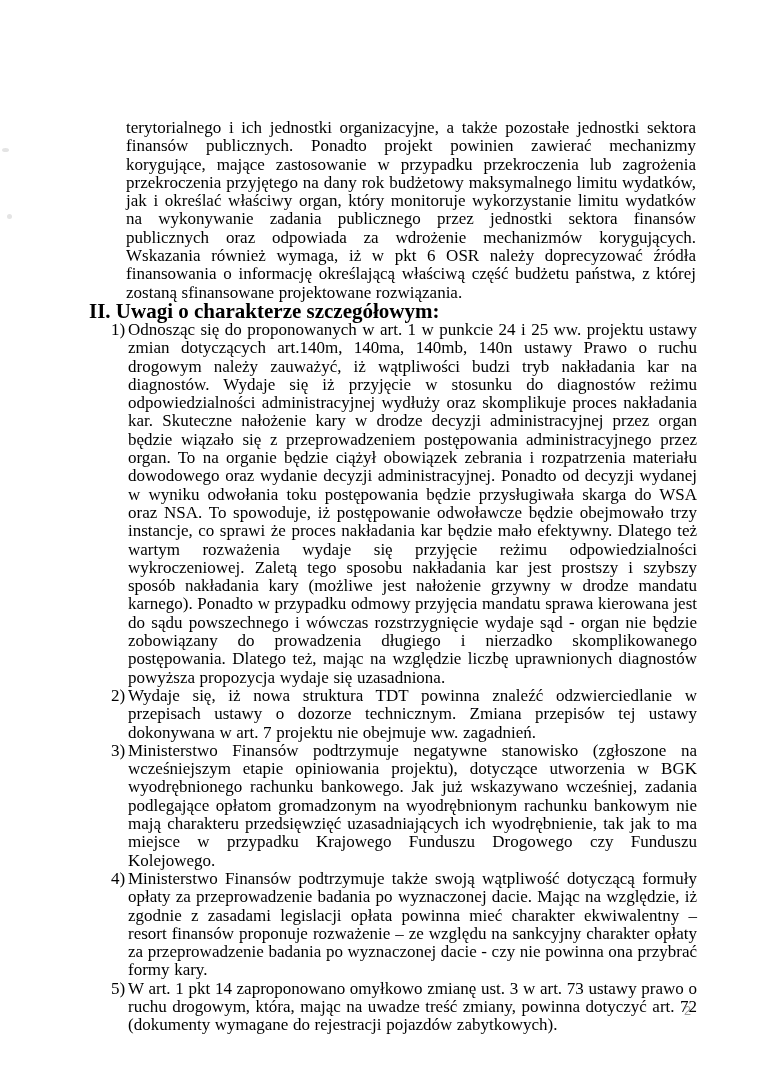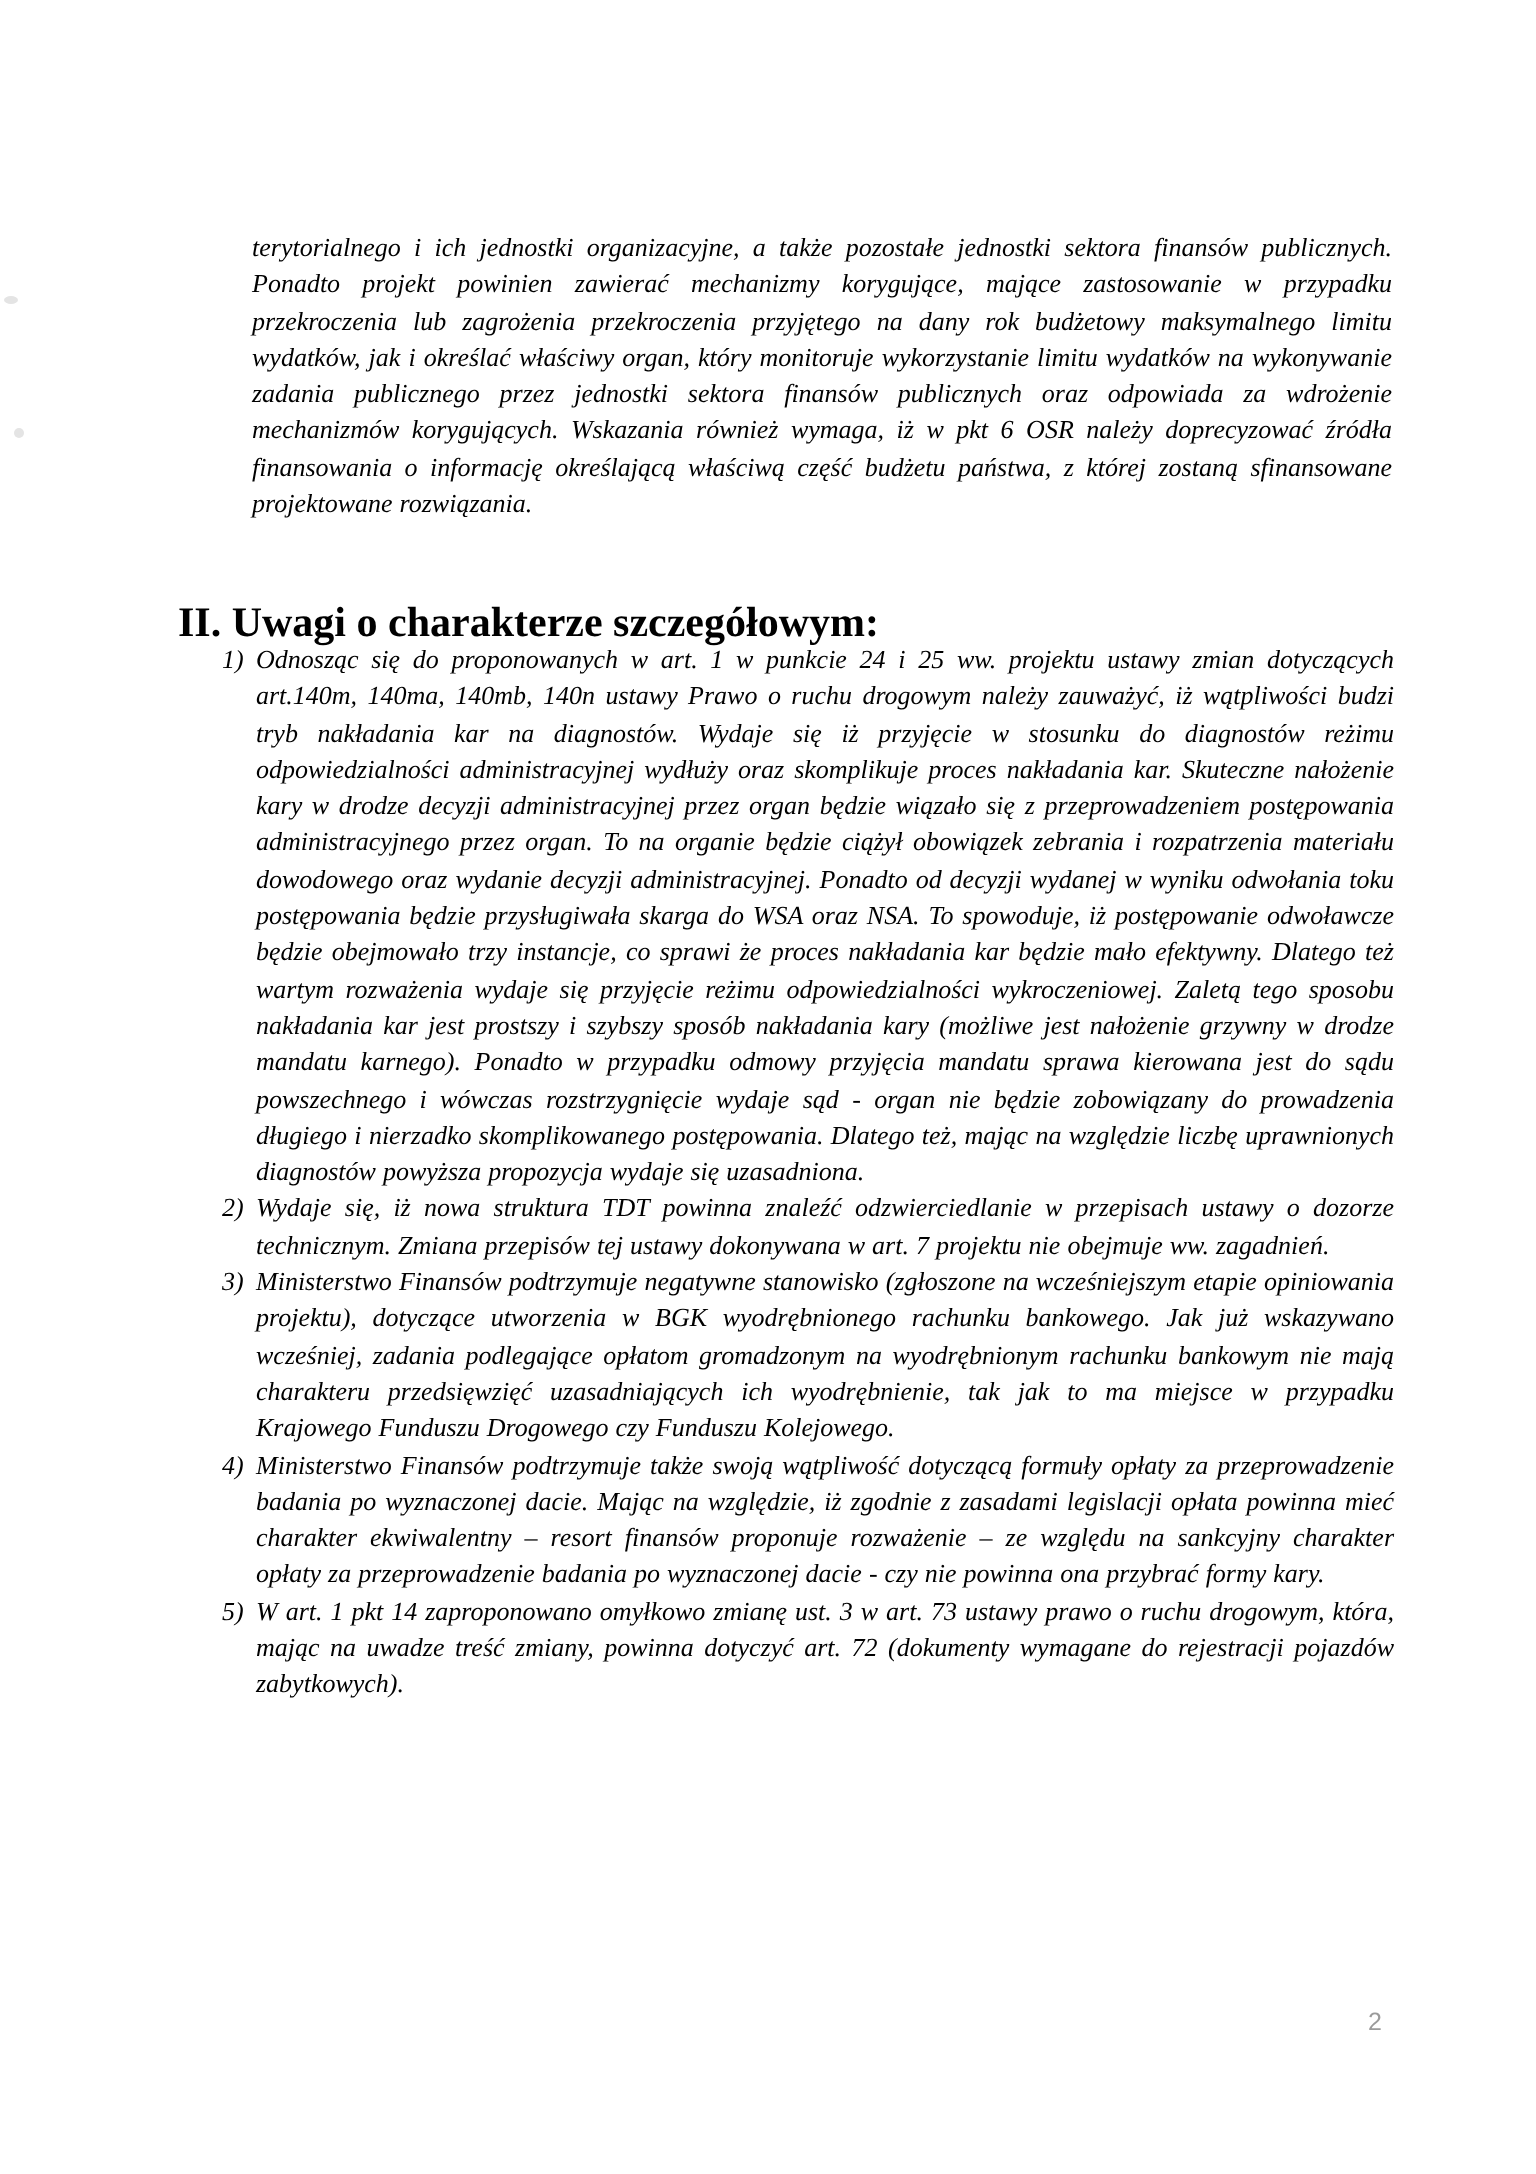--- a/index.html
+++ b/index.html
@@ -10,26 +10,25 @@
   .page {
     position: relative;
     width: 768px;
     height: 1087px;
     background: #ffffff;
     overflow: hidden;
     font-family: "Liberation Serif", "DejaVu Serif", serif;
     color: #000000;
   }
   .body-text {
-    font-size: 13px;
+    font-size: 17px;
     line-height: 18.3px;
     text-align: justify;
     hyphens: none;
     word-spacing: 0.02em;
-    font-style: italic;
   }
   .intro {
     position: absolute;
     left: 126px;
     top: 102px;
     width: 570px;
   }
   .heading {
     position: absolute;
     left: 89px;

